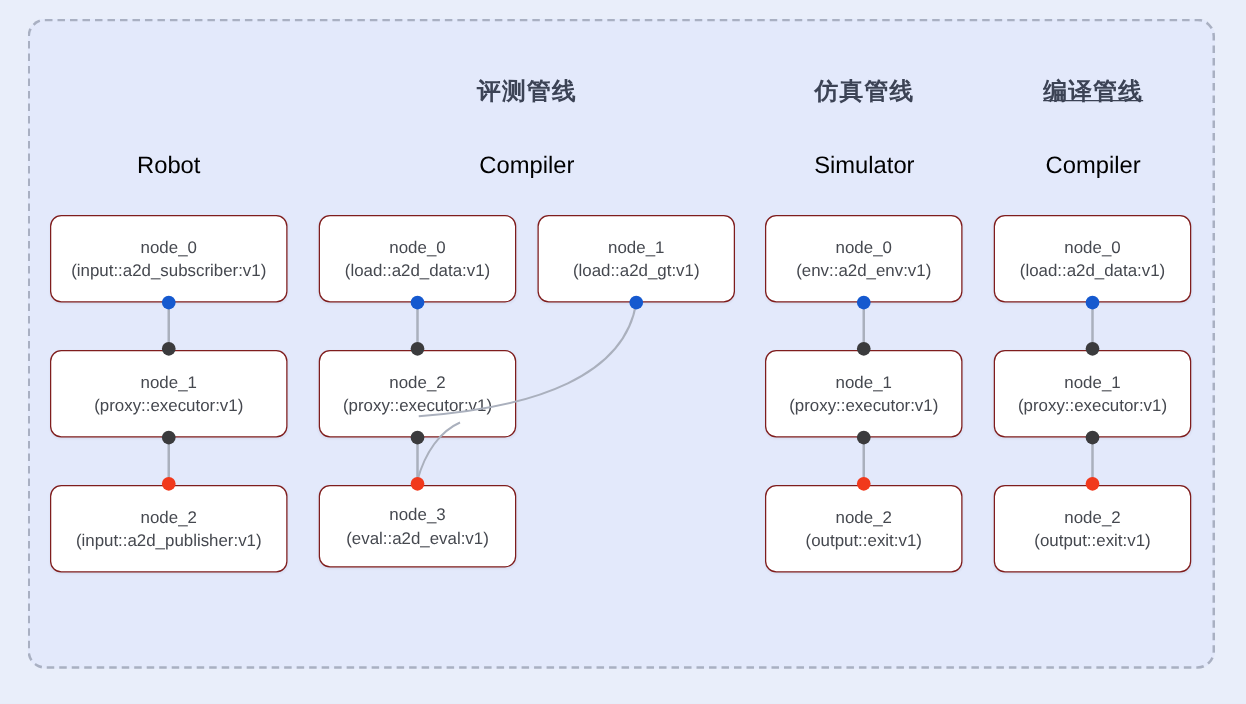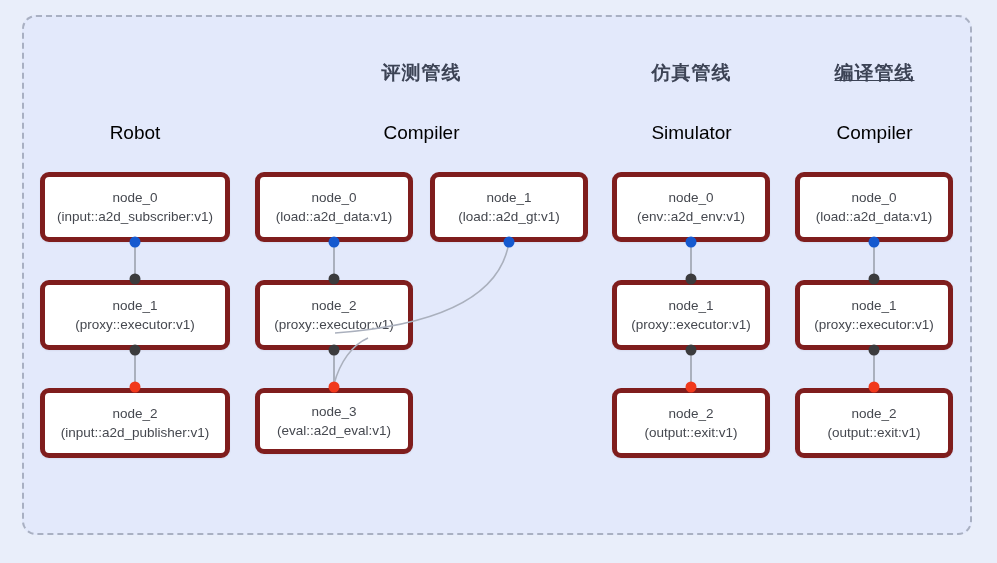--- a/index.html
+++ b/index.html
@@ -51,21 +51,21 @@
     font-size: 19px;
     font-weight: normal;
     white-space: nowrap;
   }
 
   
   .node {
     position: absolute;
     box-sizing: border-box;
     background: #ffffff;
-    border: 5px solid #7f1d1d;
+    border: 1px solid #7f1d1d;
     border-radius: 9px;
     display: flex;
     flex-direction: column;
     align-items: center;
     justify-content: center;
     box-shadow: 0 1px 2px rgba(30, 40, 70, 0.06);
   }
   .node-id {
     font-size: 13.5px;
     color: #45484f;

